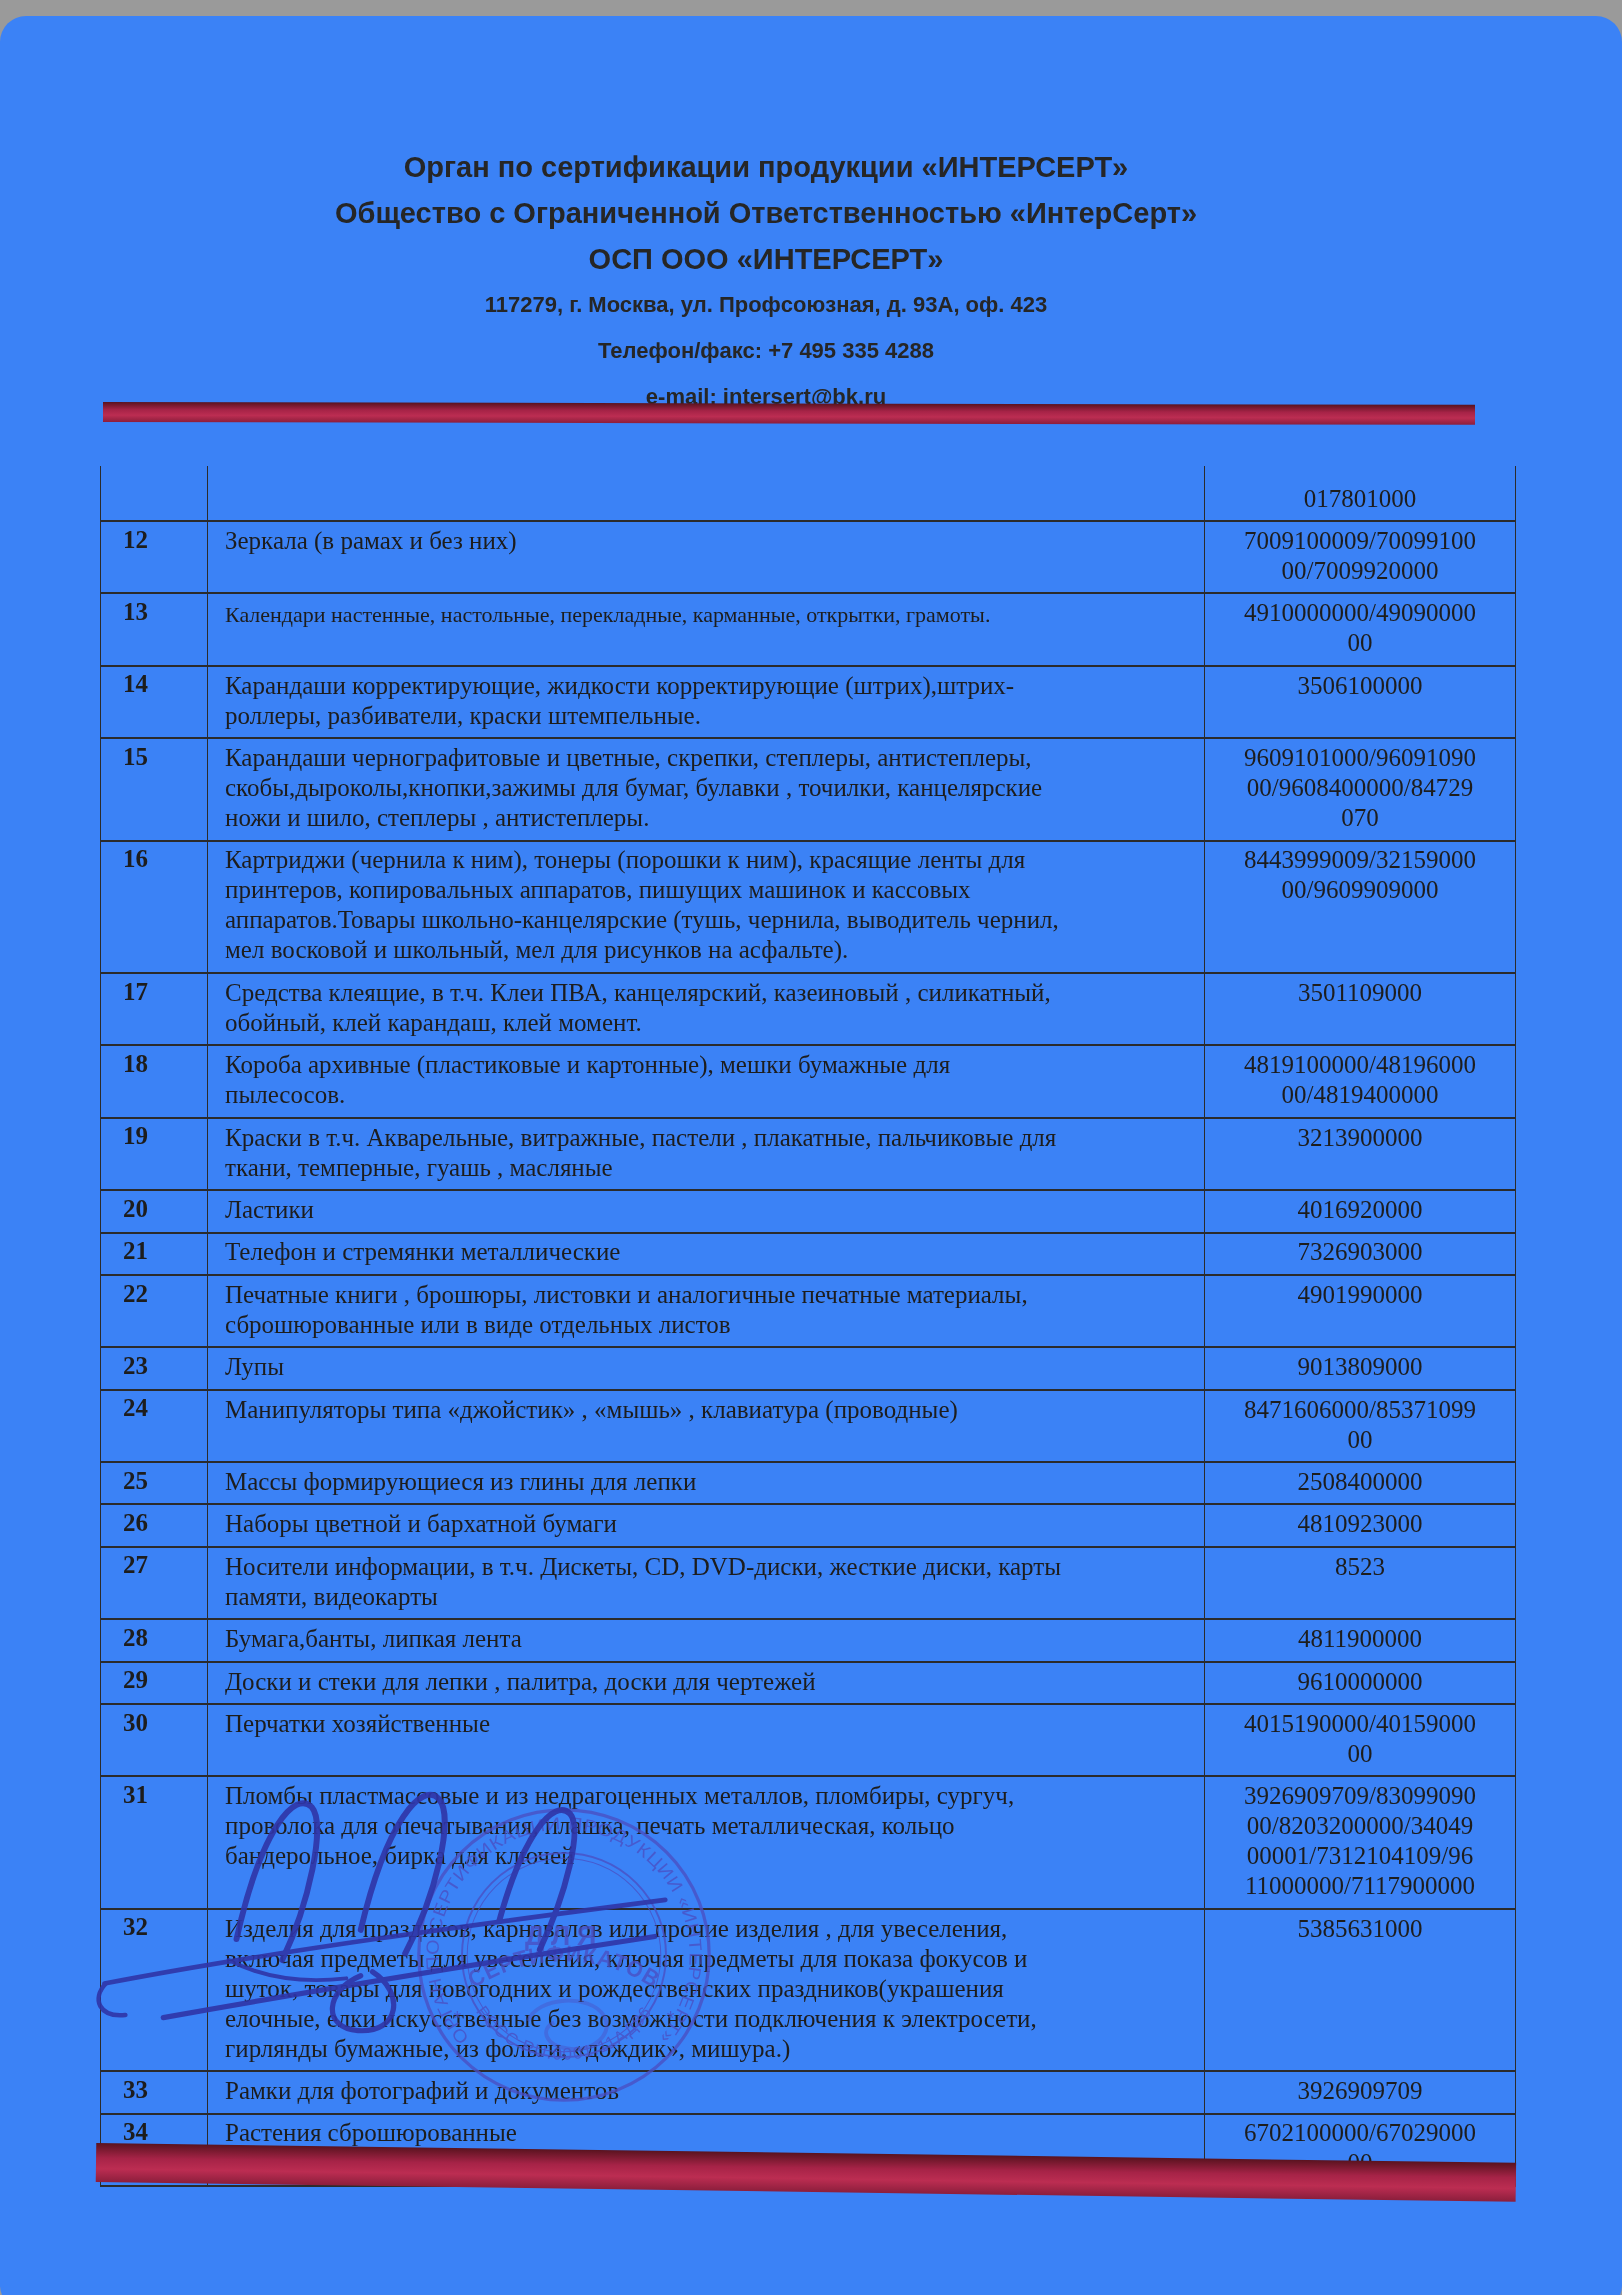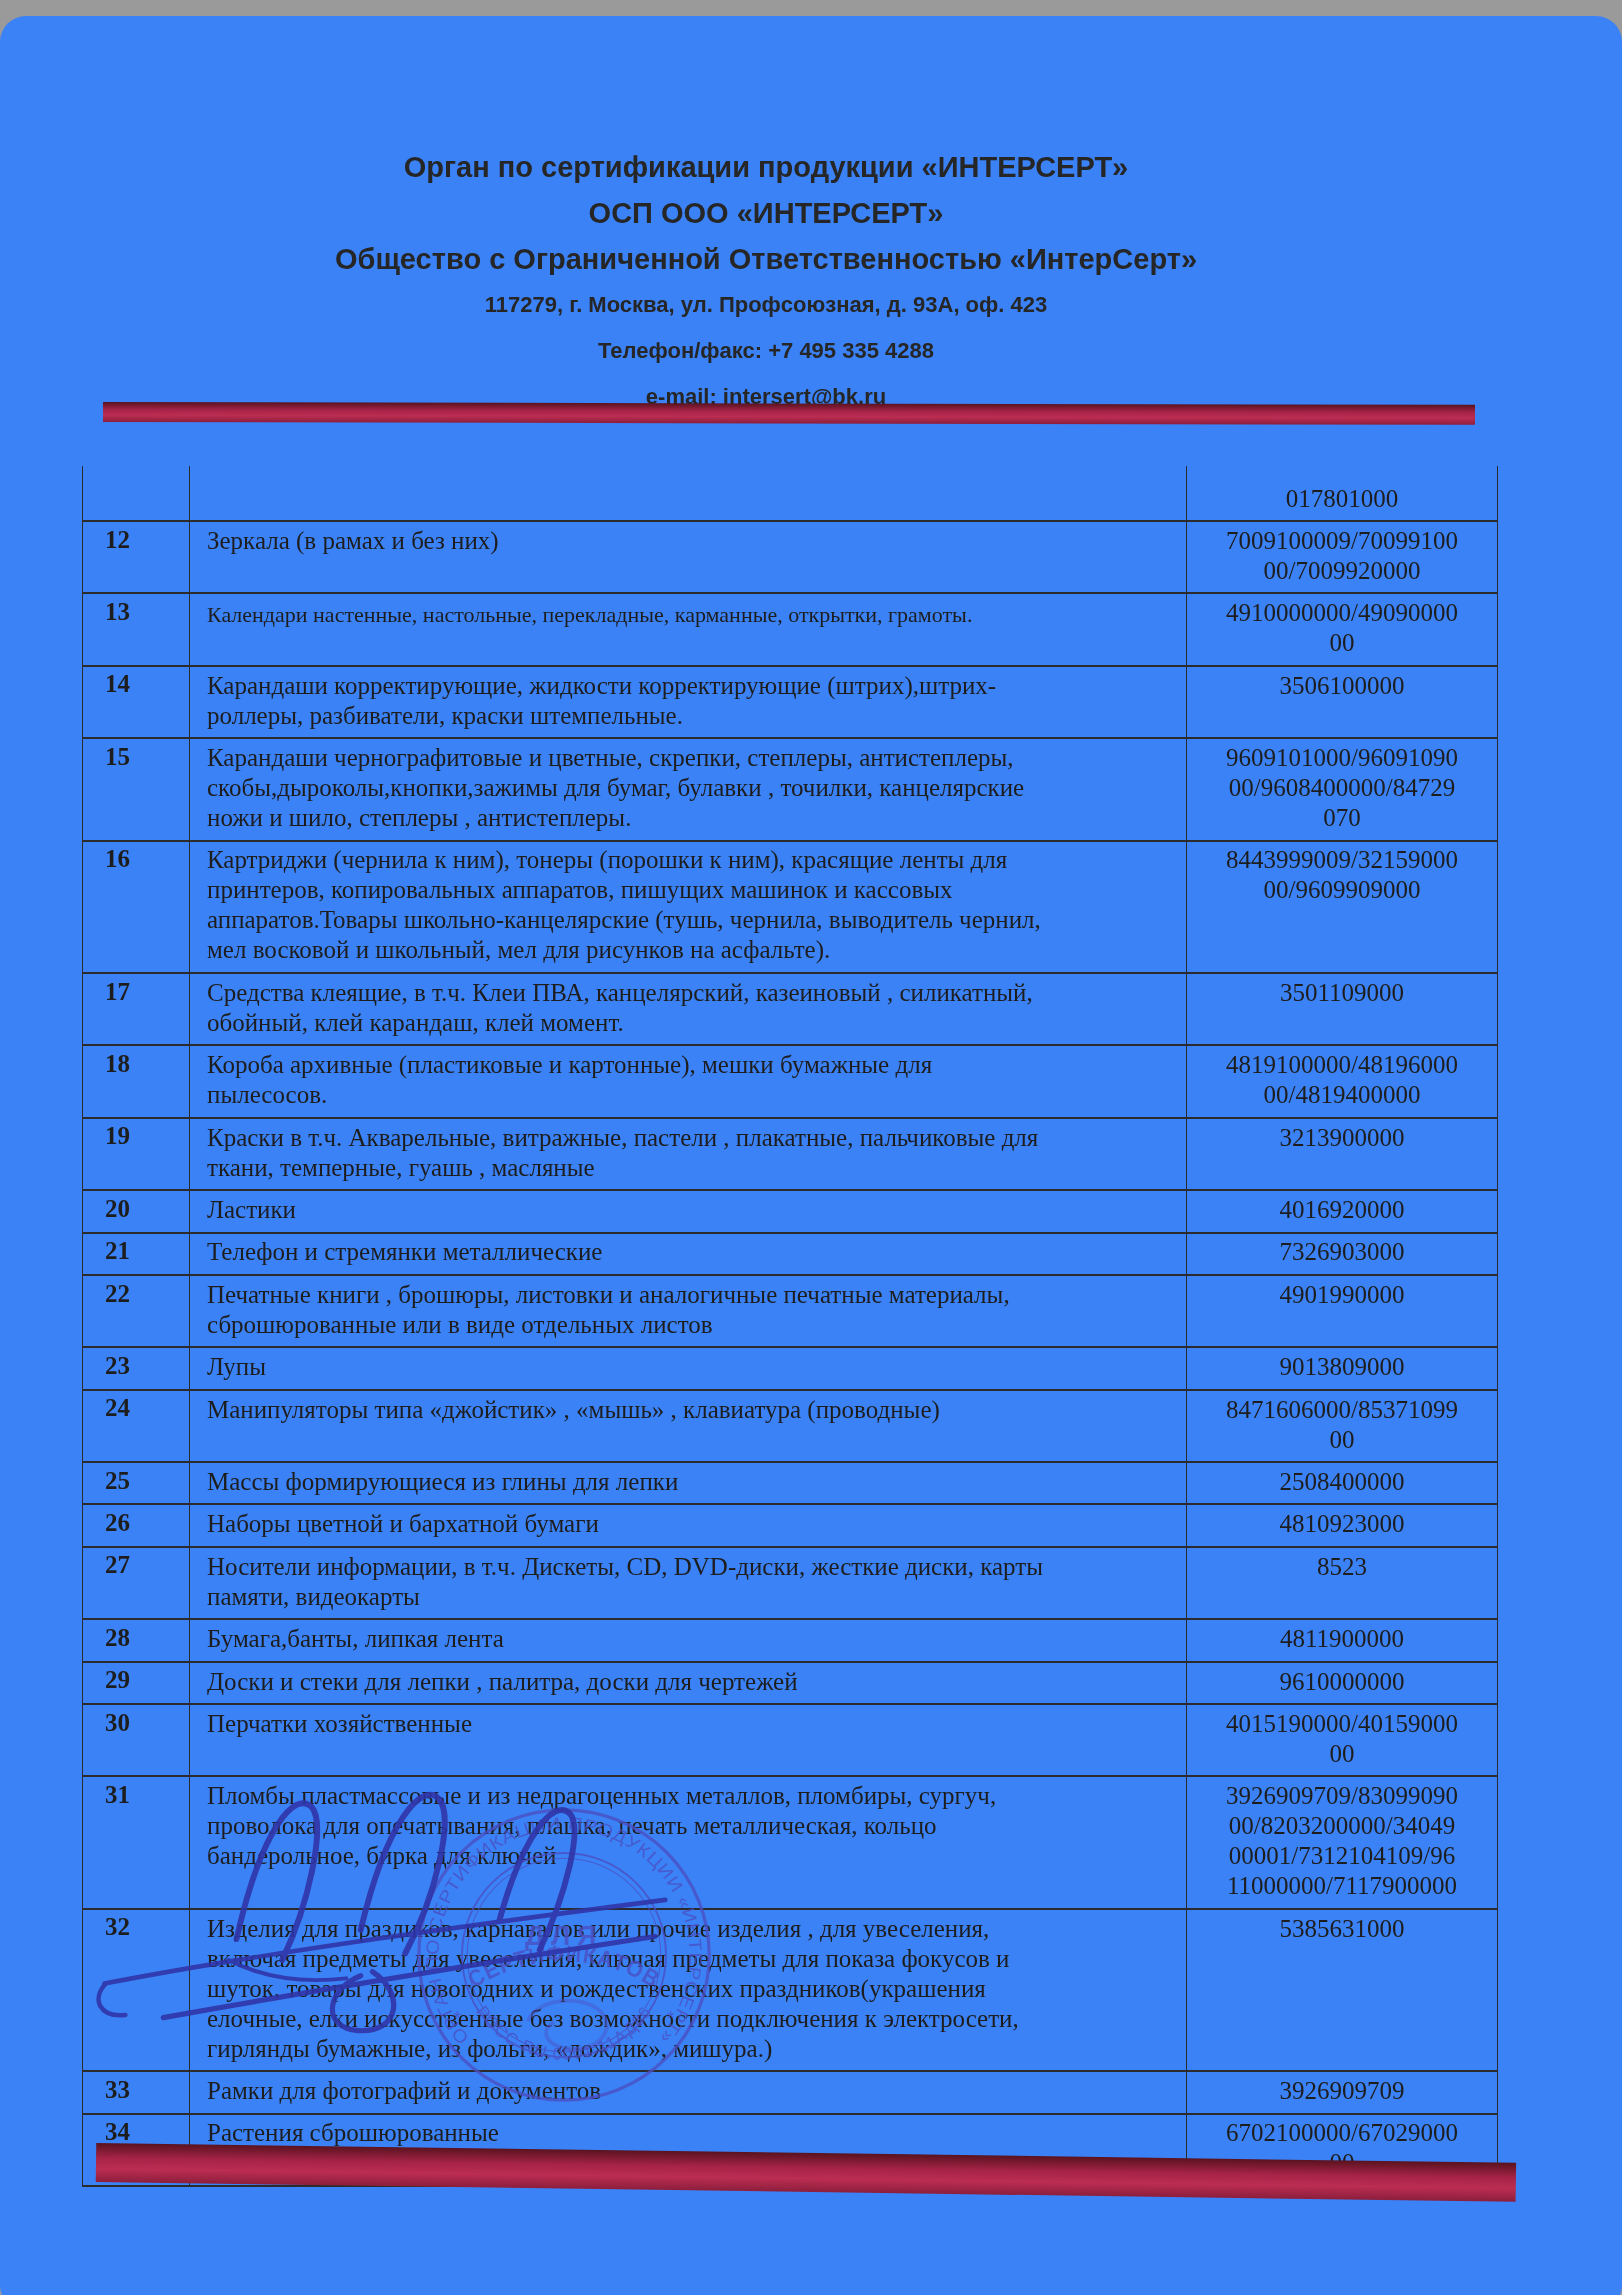--- a/index.html
+++ b/index.html
@@ -35,21 +35,21 @@
   .lh-line.sm{font-size:22px;}
   
   .bar{
     position:absolute;
     background:linear-gradient(180deg,var(--bar-dark) 0%,var(--bar-main) 38%,var(--bar-bright) 66%,var(--bar-deep) 100%);
   }
   .bar-top{left:103px;top:386px;width:1372px;height:19.6px;transform:rotate(0.12deg);transform-origin:left center;}
   .bar-bottom{left:96px;top:2127px;width:1420px;height:39px;transform:rotate(0.8deg);transform-origin:left center;}
   
   table.goods{
-    position:absolute;left:82px;top:450px;
+    position:absolute;left:100px;top:450px;
     width:1415px;
     border-collapse:collapse;
     table-layout:fixed;
   }
   table.goods td{
     border:1.3px solid var(--border);
     border-top-width:2px;border-bottom-width:2px;
     vertical-align:top;
     font-size:25px;
     line-height:1.2;
@@ -77,22 +77,22 @@
   }
   .signature path{stroke:var(--sig-blue);fill:none;stroke-linecap:round;stroke-linejoin:round;}
 </style>
 </head>
 <body>
 
 <div class="page">
 
   <header class="letterhead">
     <div class="lh-line">Орган по сертификации продукции «ИНТЕРСЕРТ»</div>
+    <div class="lh-line">Общество с Ограниченной Ответственностью «ИнтерСерт»</div>
     <div class="lh-line">ОСП ООО «ИНТЕРСЕРТ»</div>
-    <div class="lh-line">Общество с Ограниченной Ответственностью «ИнтерСерт»</div>
     <div class="lh-line sm">117279, г. Москва, ул. Профсоюзная, д. 93А, оф. 423</div>
     <div class="lh-line sm">Телефон/факс: +7 495 335 4288</div>
     <div class="lh-line sm">e-mail: intersert@bk.ru</div>
   </header>
 
   <div class="bar bar-top"></div>
 
   <table class="goods">
     <colgroup>
       <col style="width:107px">

